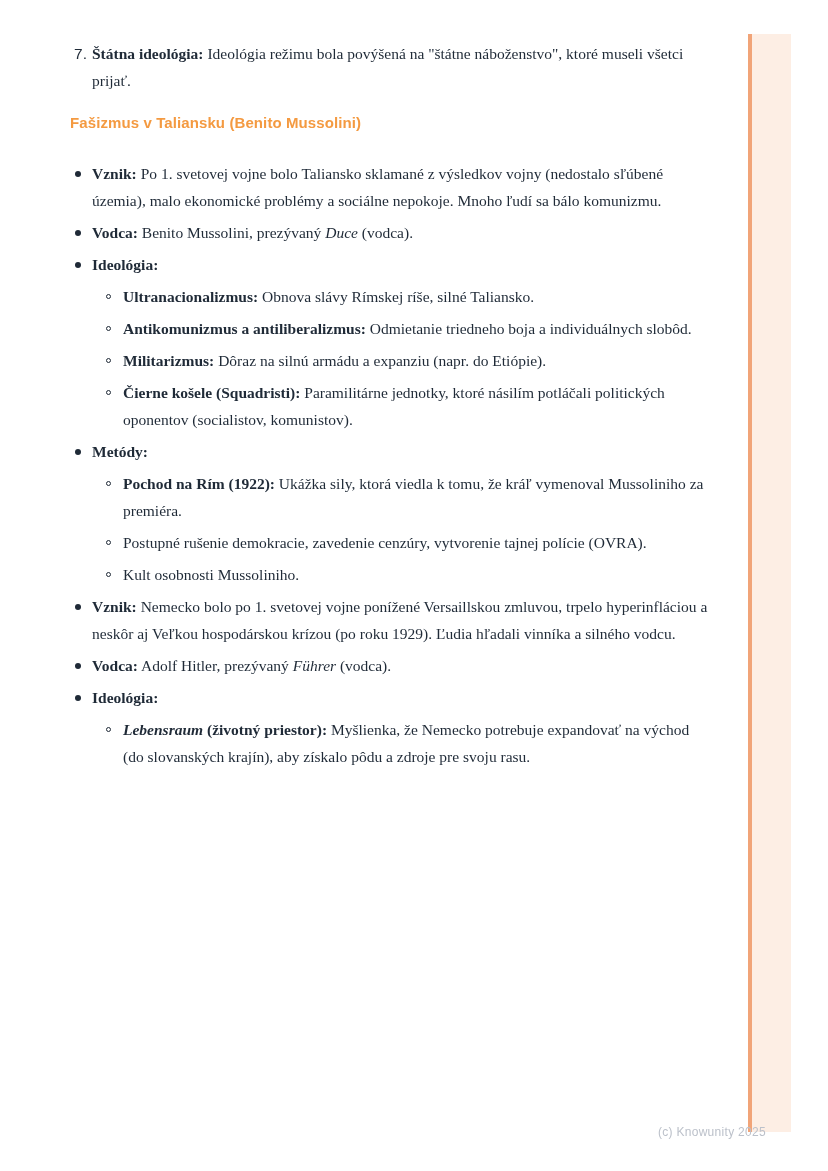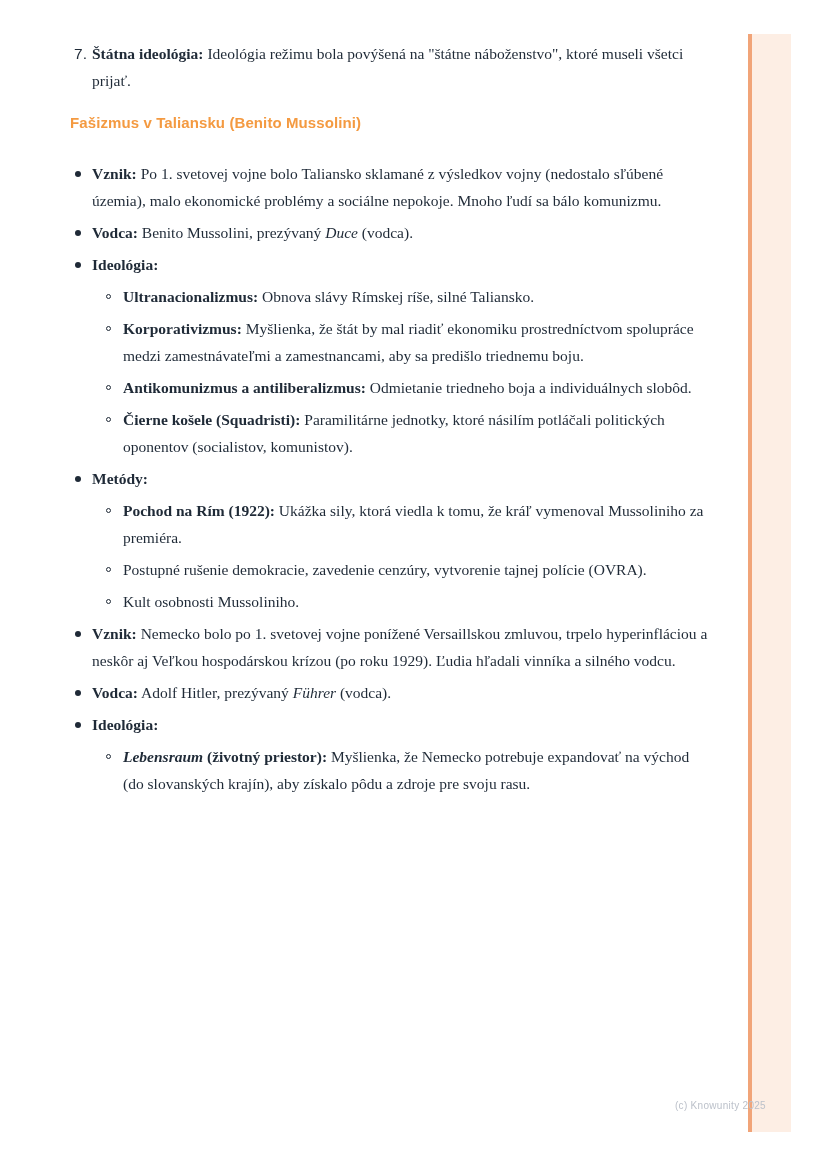--- a/index.html
+++ b/index.html
@@ -60,22 +60,22 @@
   }
   .mark.circ{
     position:absolute;left:36px;top:10.5px;
     width:5px;height:5px;border-radius:50%;
     border:1.6px solid currentColor;
   }
   .b{font-weight:700;}
   .i{font-style:italic;}
   .footer{
     position:absolute;
-    right:62px;top:1100px;
-    font-size:10px;
+    right:62px;top:1125px;
+    font-size:12px;
     color:var(--watermark);
     z-index:3;
     letter-spacing:.3px;
   }
 </style>
 </head>
 <body>
 
 <div class="stripe"></div>
 
@@ -96,25 +96,25 @@
     <div class="item l1">
       <span class="mark dot"></span>
       <span class="txt"><span class="b">Ideológia:</span></span>
     </div>
     <div class="item l2">
       <span class="mark circ"></span>
       <span class="txt"><span class="b">Ultranacionalizmus:</span><span> Obnova slávy Rímskej ríše, silné Taliansko.</span></span>
     </div>
     <div class="item l2">
       <span class="mark circ"></span>
-      <span class="txt"><span class="b">Korporativizmus:</span><span> Myšlienka, že štát by mal riadiť ekonomiku prostredníctvom spolupráce medzi zamestnávateľmi a zamestnancami, aby sa predišlo triednemu boju.</span></span>
+      <span class="txt"><span class="b">Antikomunizmus a antiliberalizmus:</span><span> Odmietanie triedneho boja a individuálnych slobôd.</span></span>
     </div>
     <div class="item l2">
       <span class="mark circ"></span>
-      <span class="txt"><span class="b">Antikomunizmus a antiliberalizmus:</span><span> Odmietanie triedneho boja a individuálnych slobôd.</span></span>
+      <span class="txt"><span class="b">Militarizmus:</span><span> Dôraz na silnú armádu a expanziu (napr. do Etiópie).</span></span>
     </div>
     <div class="item l2">
       <span class="mark circ"></span>
       <span class="txt"><span class="b">Čierne košele (Squadristi):</span><span> Paramilitárne jednotky, ktoré násilím potláčali politických oponentov (socialistov, komunistov).</span></span>
     </div>
     <div class="item l1">
       <span class="mark dot"></span>
       <span class="txt"><span class="b">Metódy:</span></span>
     </div>
     <div class="item l2">

